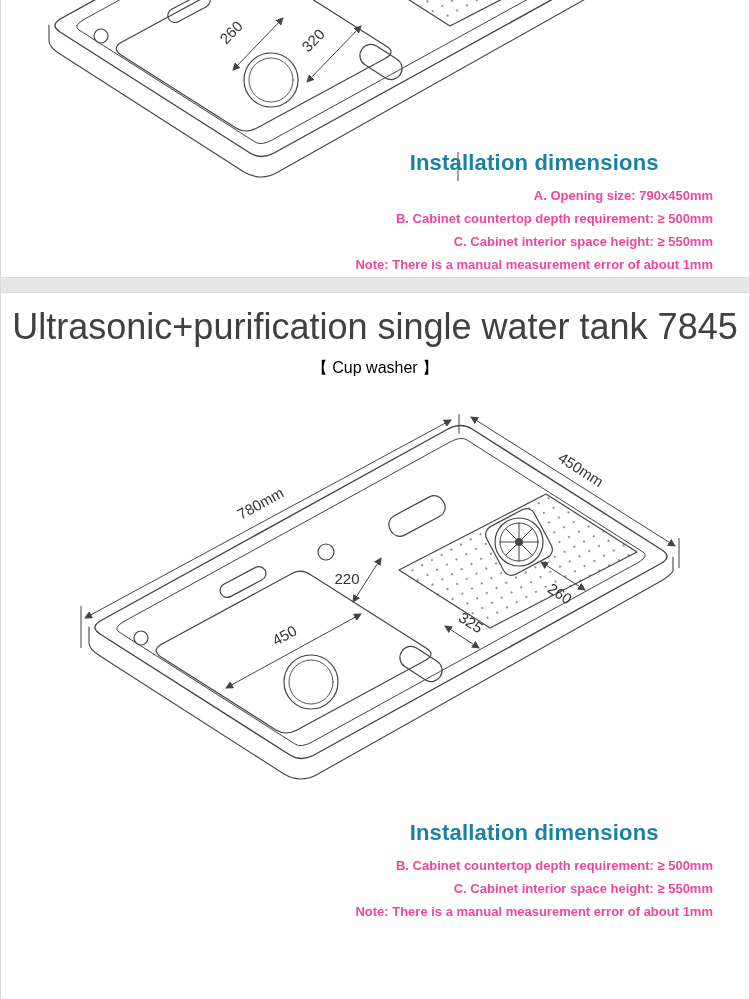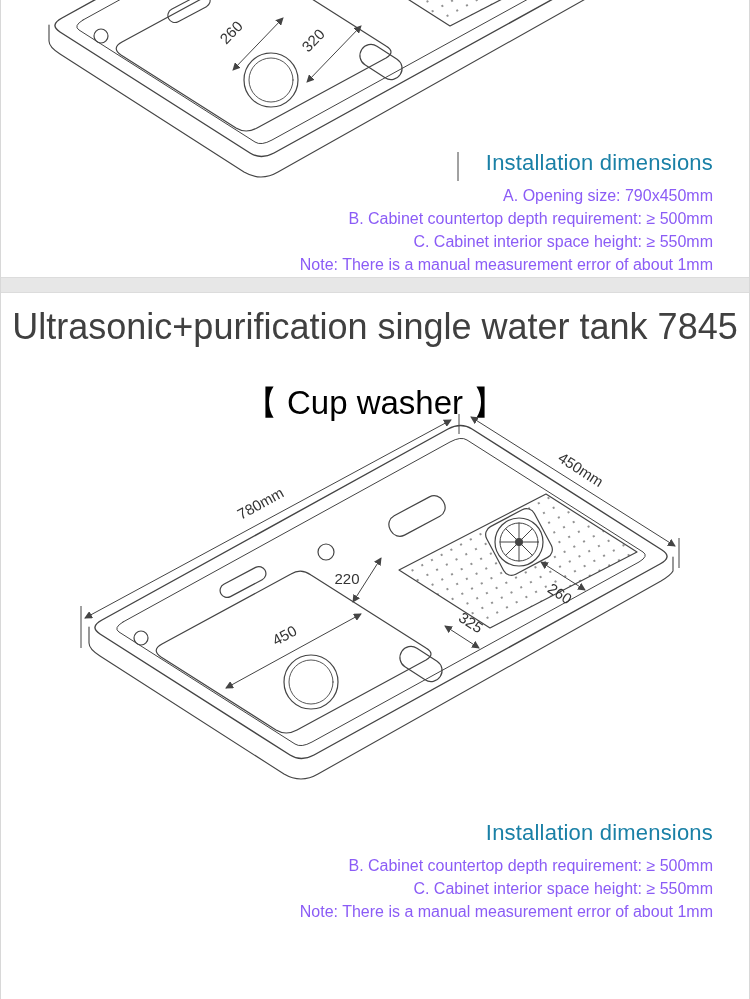--- a/index.html
+++ b/index.html
@@ -9,25 +9,25 @@
     border-left:1px solid #d8d8d8; border-right:1px solid #d8d8d8;
     font-family:"Liberation Sans","DejaVu Sans",sans-serif;
   }
   svg { position:absolute; left:0; }
   svg text { font-family:"Liberation Sans","DejaVu Sans",sans-serif; font-size:15px; fill:#333; }
   .sketch-top { top:0; }
   .main-diagram { top:412px; }
   .dim-block { position:absolute; right:36px; text-align:right; }
   .dim-block.top { top:150px; }
   .dim-block.bottom { top:820px; }
-  .dim-heading { margin:0 0 8px 0; font-size:22px; font-weight:400; color:#1a80a6; letter-spacing:0.2px; }
-  .spec-line { font-size:16px; line-height:23px; color:#8b5cf6; white-space:nowrap; }
+  .dim-heading { margin:0 0 8px 0; font-size:22px; font-weight:700; color:#1a80a6; letter-spacing:0.2px;text-align:center; }
+  .spec-line { font-size:13px; line-height:23px; color:#ec4899; white-space:nowrap;font-weight:bold; }
   .divider { position:absolute; top:277px; left:0; width:750px; height:16px; background:#e7e7e7; border-top:1px solid #dcdcdc; border-bottom:1px solid #dcdcdc; box-sizing:border-box; }
   .title { position:absolute; top:306px; left:0; width:100%; text-align:center; font-size:36px; color:#404040; }
-  .subtitle { position:absolute; top:358px; left:0; width:100%; text-align:center; font-size:33px; color:#000;margin-top:23px; }
+  .subtitle { position:absolute; top:358px; left:0; width:100%; text-align:center; font-size:16px; color:#000; }
 </style>
 </head>
 <body>
 
 <div class="page">
 
   <svg class="sketch-top" width="750" height="190" viewBox="0 0 750 190">
     <defs>
       <marker id="arr" markerWidth="8" markerHeight="8" refX="7" refY="4" orient="auto-start-reverse" markerUnits="userSpaceOnUse" viewBox="0 0 8 8">
         <path d="M0,0 L8,4 L0,8 Z" fill="#444"></path>

